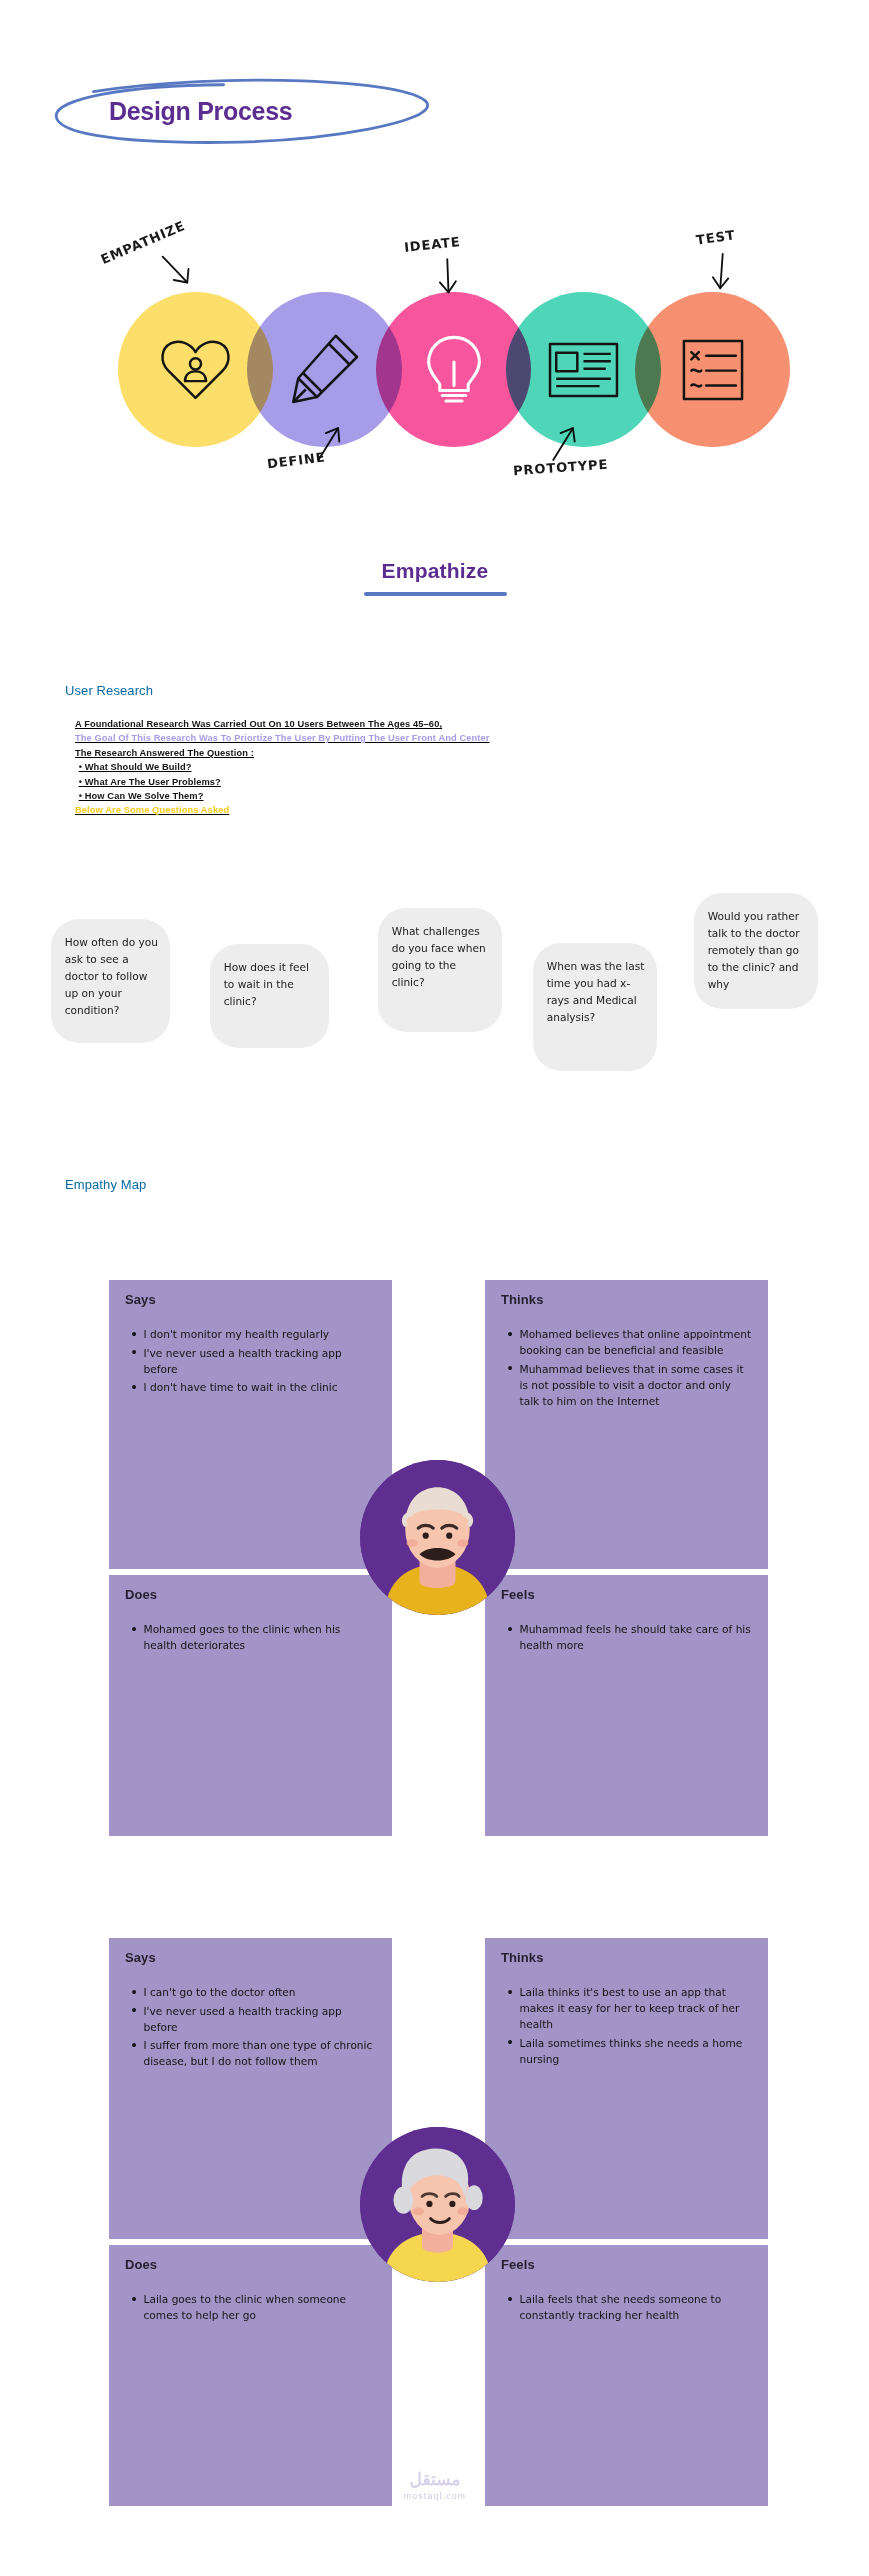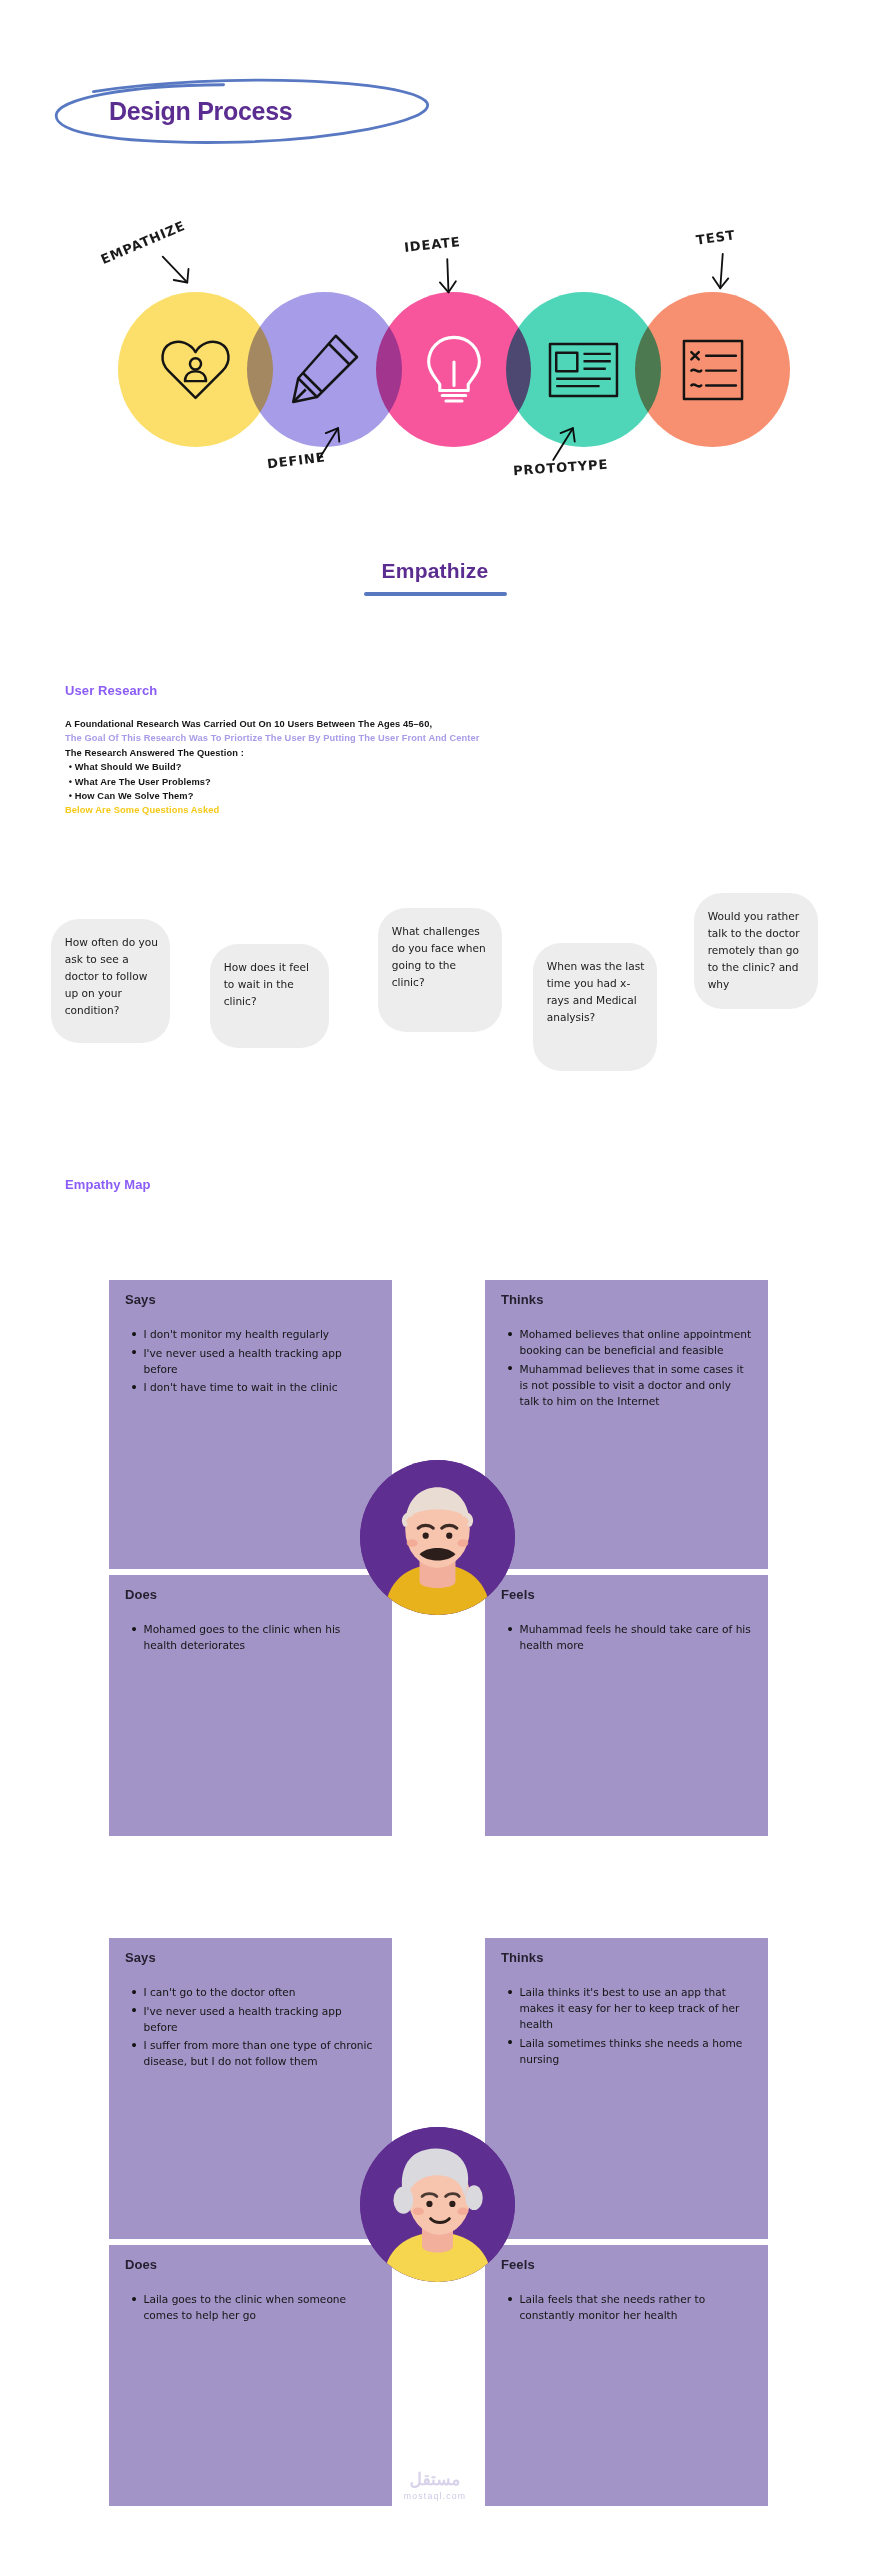--- a/index.html
+++ b/index.html
@@ -105,27 +105,27 @@
     width: 143px;
     height: 4.3px;
     border-radius: 2.5px;
     background: #5878C2;
   }
 
   
   .section-head {
     position: absolute;
     font-size: 13px;
-    font-weight: bold;
-    color: #8b5cf6;
+    font-weight: normal;
+    color: #0369a1;
     letter-spacing: 0.1px;
   }
   .ur-head { left: 65px; top: 683px; }
 
-  .ur-body { position: absolute; left: 65px; top: 717px; width: 764px; }
+  .ur-body { position: absolute; left: 75px; top: 717px; width: 764px; text-decoration: underline; }
   .ur-line {
     font-size: 9.3px;
     font-weight: bold;
     color: #151515;
     line-height: 14.3px;
     letter-spacing: 0.1px;
   }
   .ur-line.muted { color: #A79CE8; font-weight: bold; }
   .ur-line.accent { color: #F6C916; font-weight: bold; }
   .ur-bullets { margin-top: 0.6px; }
@@ -440,21 +440,21 @@
     <div class="quad m2-does">
       <div class="q-title">Does</div>
       <ul>
         <li>Laila goes to the clinic when someone comes to help her go</li>
       </ul>
     </div>
 
     <div class="quad m2-feels">
       <div class="q-title">Feels</div>
       <ul>
-        <li>Laila feels that she needs rather to constantly monitor her health</li>
+        <li>Laila feels that she needs someone to constantly tracking her health</li>
       </ul>
     </div>
 
     <div class="avatar av2">
       <svg width="155" height="155" viewBox="0 0 250 250">
         <circle cx="125" cy="125" r="125" fill="#5F2E91"></circle>
         <path d="M38 250 C38 198 76 170 125 170 C174 170 212 198 212 250 Z" fill="#F5D64E"></path>
         <path d="M100 162 L100 192 C100 206 150 206 150 192 L150 162 Z" fill="#F2AF9B"></path>
         <ellipse cx="128" cy="114" rx="50" ry="60" fill="#F7C4AE"></ellipse>
         <path d="M74 118 C62 96 66 56 92 42 C118 28 158 34 170 62 C178 80 174 100 168 112 C166 92 150 78 124 78 C98 78 80 94 74 118 Z" fill="#D9D9DE"></path>

